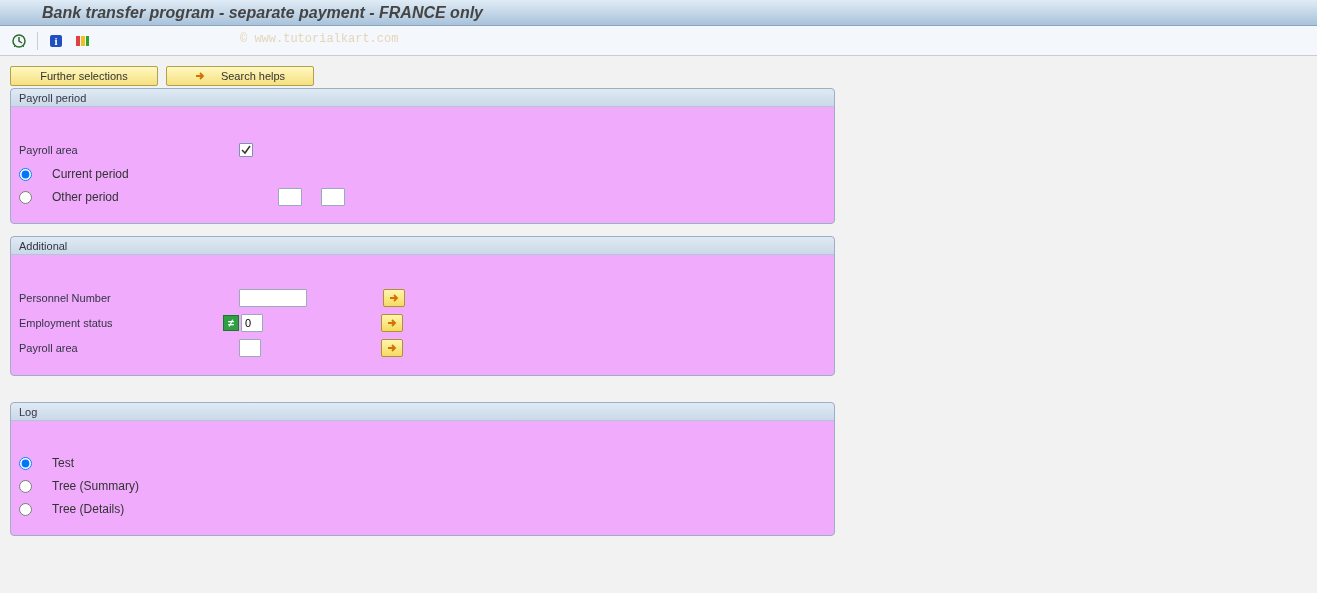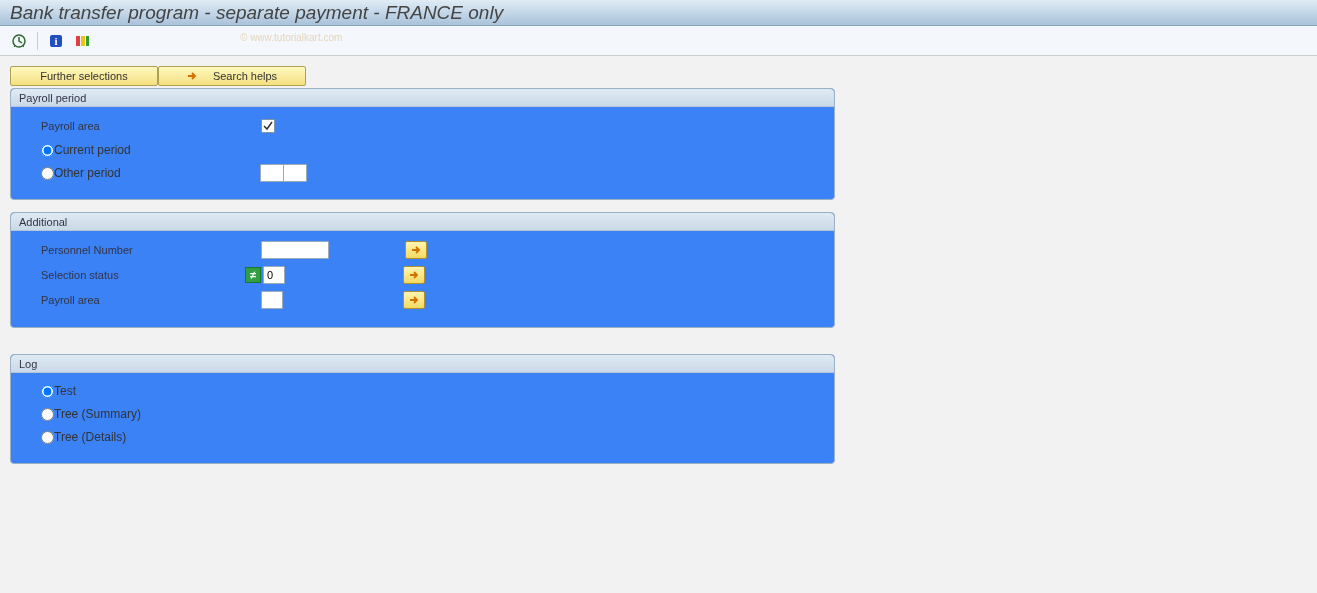--- a/index.html
+++ b/index.html
@@ -11,42 +11,43 @@
     }
     .title-bar {
       background: linear-gradient(to bottom, #e0ecf6 0%, #a9c2da 100%);
       border-bottom: 1px solid #8aa5c0;
       padding: 4px 10px;
       height: 26px;
       display: flex;
       align-items: center;
     }
     .title-bar-text {
-      font-weight: normal;
+      font-weight: bold;
       font-style: italic;
-      font-size: 19px;
+      font-size: 16px;
       color: #444;
+      margin-left: 32px;
     }
     .toolbar {
       background: #f4f7fb;
       border-bottom: 1px solid #ccc;
       padding: 3px 8px;
       height: 30px;
       display: flex;
       align-items: center;
       gap: 4px;
       position: relative;
     }
     .watermark {
       position: absolute;
       left: 240px;
       top: 6px;
-      font-size: 10px;
+      font-size: 12px;
       color: #e5d5bb;
-      font-family: Liberation Sans, sans-serif;
+      font-family: Liberation Mono, monospace;
       pointer-events: none;
     }
     .tool-icon {
       display: inline-flex;
       align-items: center;
       justify-content: center;
       width: 22px;
       height: 22px;
       border-radius: 3px;
       cursor: pointer;
@@ -55,21 +56,21 @@
       width: 1px;
       height: 18px;
       background: #ccc;
       margin: 0 3px;
     }
     .content {
       padding: 10px;
     }
     .btn-row {
       display: flex;
-      gap: 0;
+      gap: 8px;
       margin-bottom: 2px;
     }
     .sap-button {
       background: linear-gradient(to bottom, #fff8c0, #f5e080);
       border: 1px solid #b0a050;
       border-radius: 2px;
       padding: 2px 0;
       font-size: 11px;
       color: #333;
       cursor: pointer;
@@ -80,57 +81,58 @@
       justify-content:center;
       gap:4px;
       height:20px;
     }
     .sap-button:not(:first-child){margin-left:0;text-align:right;}
     .sap-button .arrow-orange {
       margin-right: 12px;
     }
     .group {
       border: 1px solid #9ab0c4;
-      background: #3b82f6;
+      background: #f0abfc;
       border-radius: 4px;
       margin-bottom: 12px;
       width: 825px;
       position: relative;
       padding-bottom: 10px;
     }
     .group-title {
       background: linear-gradient(to bottom, #dfeaf3, #cad9e8);
       font-size: 11px;
       color: #334;
       padding: 2px 8px;
       height: 18px;
       display:flex;
       align-items:center;
       border-bottom: 1px solid #b5c5d5;
       border-radius: 4px 4px 0 0;
     }
     .group-body {
-      padding: 6px 10px 4px 26px;
+      padding: 6px 10px 4px 4px;
+      margin-top: 24px;
     }
     .row {
       display: flex;
       align-items: center;
       height: 24px;
       margin: 1px 0;
     }
     .label {
       width: 224px;
       color: #334;
       font-size: 11px;
       padding-left: 4px;
     }
     .radio-row {
       display: flex;
       align-items: center;
-      gap: 0;
+      gap: 20px;
       margin: 1px 0;
       height: 22px;
       padding-left: 4px;
     }
     .radio {
       width: 13px; height: 13px;
     }
     .sap-input {
       border: 1px solid #9aaab8;
       background: #fff;
@@ -268,21 +270,21 @@
         <span class="label">Personnel Number</span>
         <input class="sap-input w-med" value="" style="">
         <span style="width:76px"></span>
         <span class="arrow-btn">
           <svg width="10" height="10">
               <path d="M1 5 L7 5 M5 2 L8 5 L5 8" stroke="#d47000" stroke-width="1.8" fill="none"></path>
             </svg>
         </span>
       </div>
       <div class="row">
-        <span class="label" style="width:208px">Selection status</span>
+        <span class="label" style="width:208px">Employment status</span>
         <span class="neq-badge">≠</span>
         <input class="sap-input w-tiny" value="0" style="">
         <span style="width:118px"></span>
         <span class="arrow-btn">
           <svg width="10" height="10">
               <path d="M1 5 L7 5 M5 2 L8 5 L5 8" stroke="#d47000" stroke-width="1.8" fill="none"></path>
             </svg>
         </span>
       </div>
       <div class="row">

